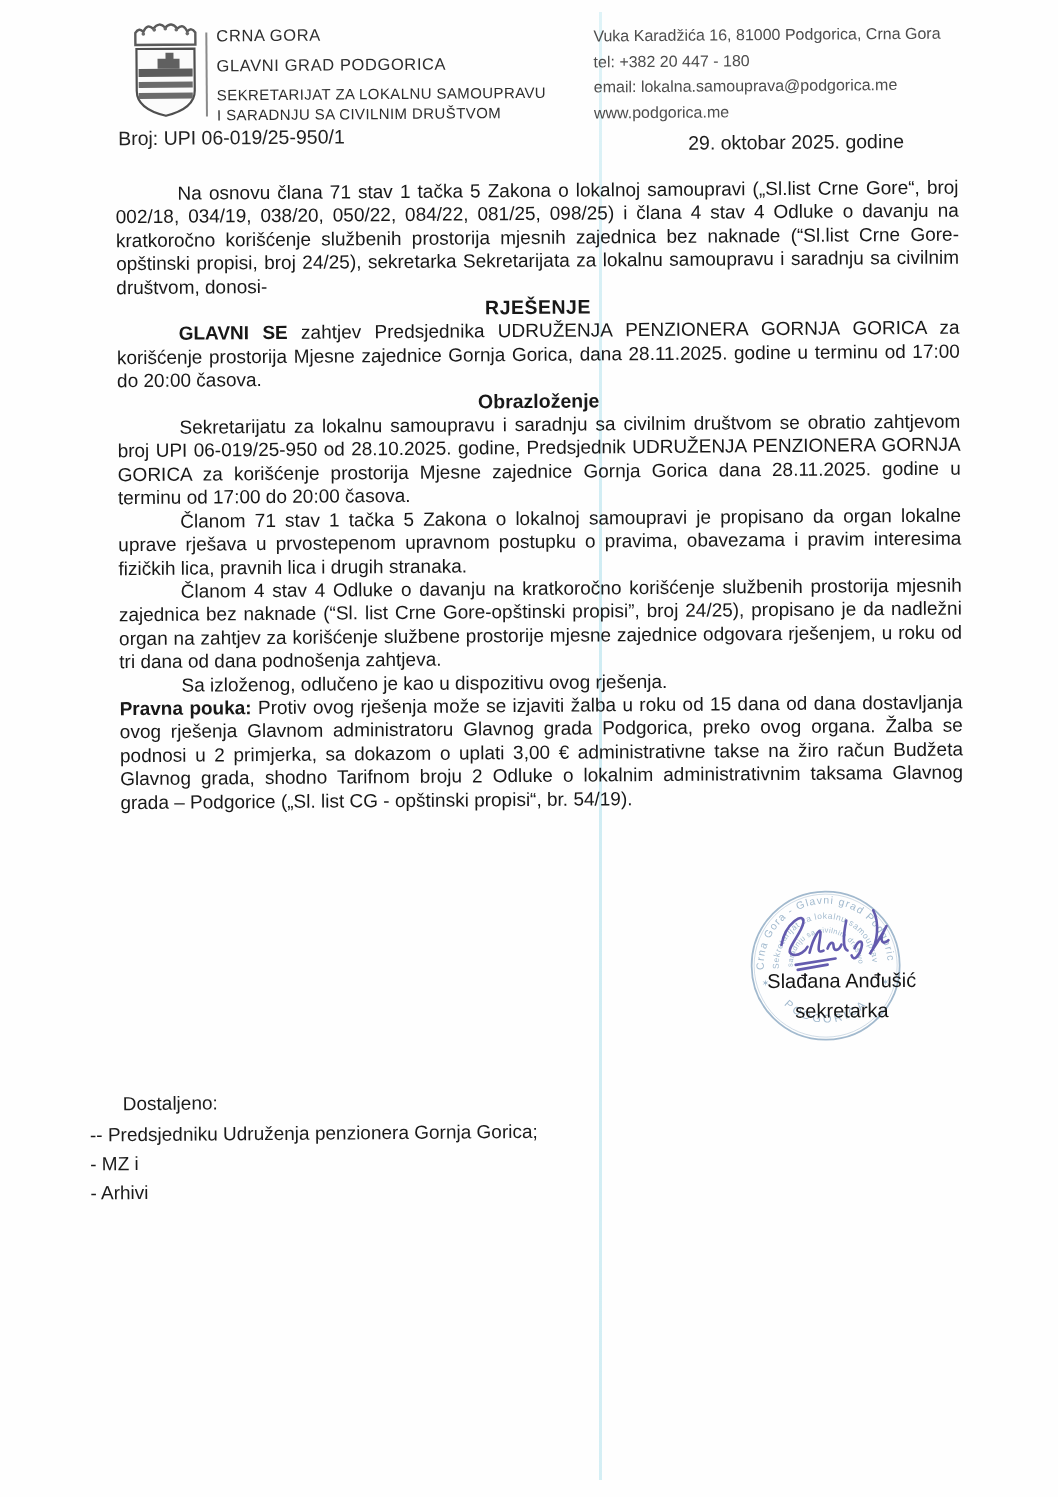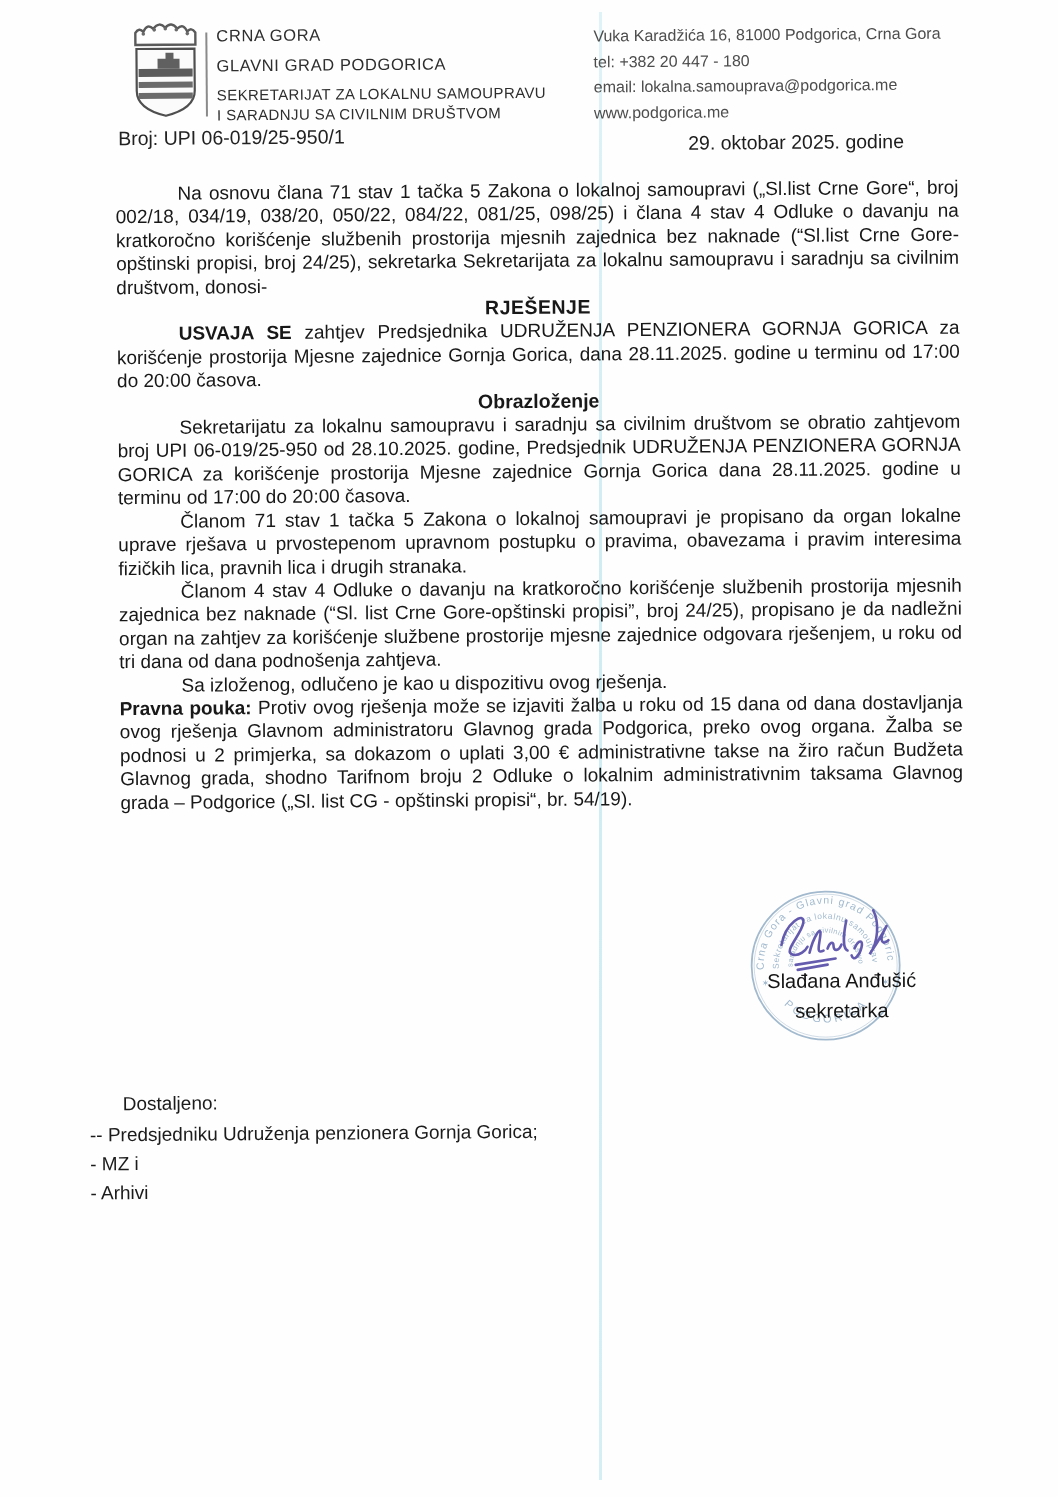--- a/index.html
+++ b/index.html
@@ -105,21 +105,21 @@
     </div>
 
     <div class="ref-number">Broj: UPI 06-019/25-950/1</div>
     <div class="doc-date">29. oktobar 2025. godine</div>
 
     <main class="body-text">
       <p class="indent">Na osnovu člana 71 stav 1 tačka 5 Zakona o lokalnoj samoupravi („Sl.list Crne Gore“, broj 002/18, 034/19, 038/20, 050/22, 084/22, 081/25, 098/25) i člana 4 stav 4 Odluke o davanju na kratkoročno korišćenje službenih prostorija mjesnih zajednica bez naknade (“Sl.list Crne Gore-opštinski propisi, broj 24/25), sekretarka Sekretarijata za lokalnu samoupravu i saradnju sa civilnim društvom, donosi-</p>
 
       <p class="doc-title">RJEŠENJE</p>
 
-      <p class="indent p-disp"><span class="lead-bold">USVAJA SE</span><span> zahtjev Predsjednika UDRUŽENJA PENZIONERA GORNJA GORICA za korišćenje prostorija Mjesne zajednice Gornja Gorica, dana 28.11.2025. godine u terminu od 17:00 do 20:00 časova.</span></p>
+      <p class="indent p-disp"><span class="lead-bold">GLAVNI SE</span><span> zahtjev Predsjednika UDRUŽENJA PENZIONERA GORNJA GORICA za korišćenje prostorija Mjesne zajednice Gornja Gorica, dana 28.11.2025. godine u terminu od 17:00 do 20:00 časova.</span></p>
 
       <p class="section-heading">Obrazloženje</p>
 
       <p class="indent">Sekretarijatu za lokalnu samoupravu i saradnju sa civilnim društvom se obratio zahtjevom broj UPI 06-019/25-950 od 28.10.2025. godine, Predsjednik UDRUŽENJA PENZIONERA GORNJA GORICA za korišćenje prostorija Mjesne zajednice Gornja Gorica dana 28.11.2025. godine u terminu od 17:00 do 20:00 časova.</p>
       <p class="indent">Članom 71 stav 1 tačka 5 Zakona o lokalnoj samoupravi je propisano da organ lokalne uprave rješava u prvostepenom upravnom postupku o pravima, obavezama i pravim interesima fizičkih lica, pravnih lica i drugih stranaka.</p>
       <p class="indent">Članom 4 stav 4 Odluke o davanju na kratkoročno korišćenje službenih prostorija mjesnih zajednica bez naknade (“Sl. list Crne Gore-opštinski propisi”, broj 24/25), propisano je da nadležni organ na zahtjev za korišćenje službene prostorije mjesne zajednice odgovara rješenjem, u roku od tri dana od dana podnošenja zahtjeva.</p>
 
       <p class="indent p-closing">Sa izloženog, odlučeno je kao u dispozitivu ovog rješenja.</p>
 
       <p class="p-legal"><span class="lead-bold">Pravna pouka:</span><span> Protiv ovog rješenja može se izjaviti žalba u roku od 15 dana od dana dostavljanja ovog rješenja Glavnom administratoru Glavnog grada Podgorica, preko ovog organa. Žalba se podnosi u 2 primjerka, sa dokazom o uplati 3,00 € administrativne takse na žiro račun Budžeta Glavnog grada, shodno Tarifnom broju 2 Odluke o lokalnim administrativnim taksama Glavnog grada – Podgorice („Sl. list CG - opštinski propisi“, br. 54/19).</span></p>

